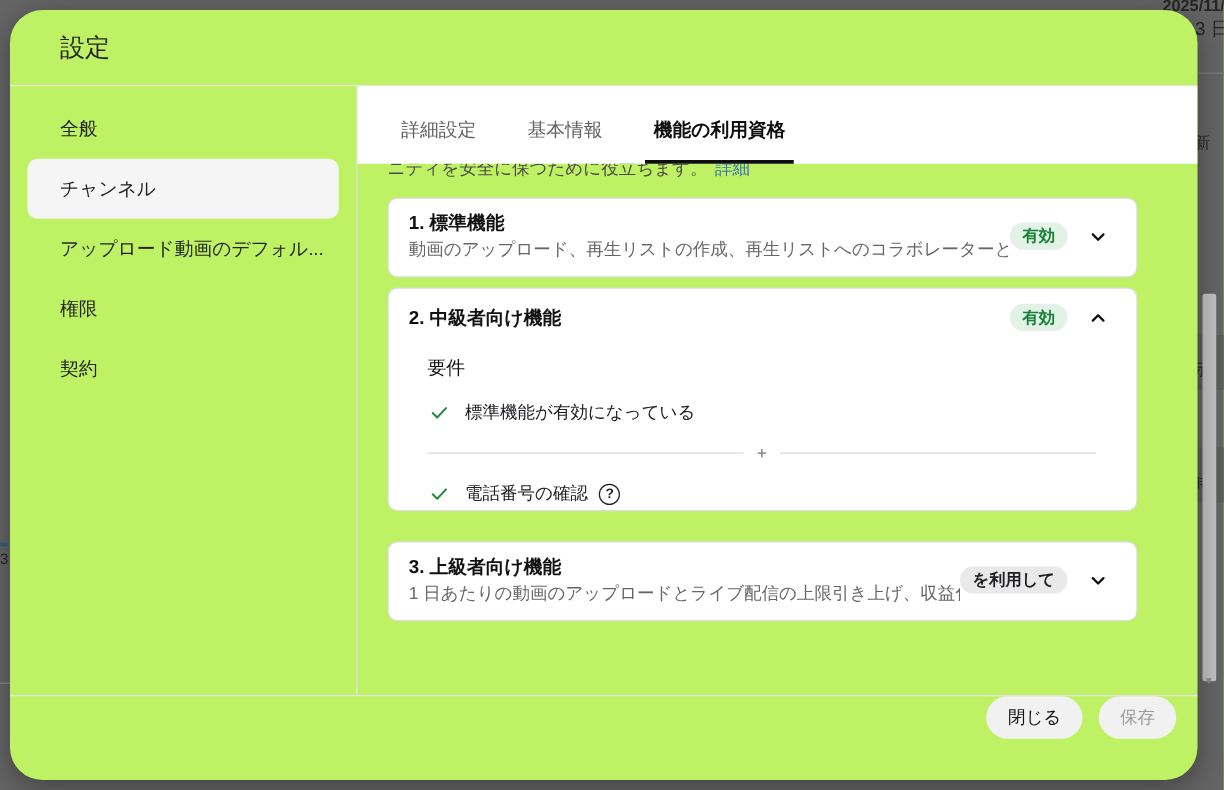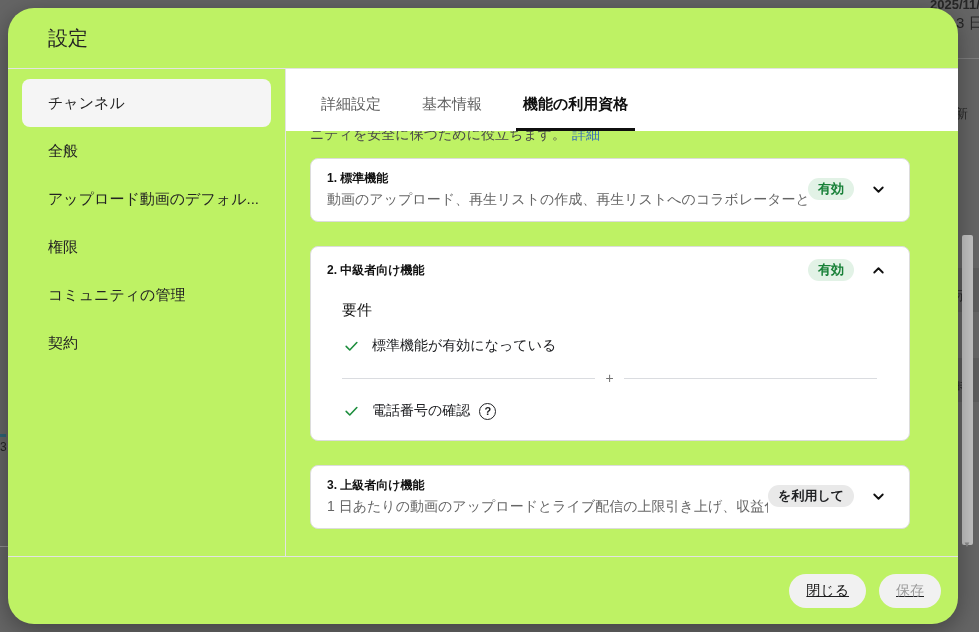--- a/index.html
+++ b/index.html
@@ -63,25 +63,25 @@
     height:3px; background:#0f0f0f; }
 
   .scrollarea { flex:1; overflow:hidden; padding:0 48px 0 24px; }
 
   .intro { margin-top:-7px; font-size:14px; color:#4a4a4a; line-height:20px; }
   .intro a { color:#3b71b8; text-decoration:none; margin-left:6px; }
 
   .card { border:1px solid #dcdcdc; border-radius:8px; background:#fff; }
   .card1, .card3 { margin-top:14px; padding:9px 20px 11px 16px; }
   .card3 { margin-top:24px; }
-  .card2 { margin-top:24px; padding:12px 20px 20px 16px; }
+  .card2 { margin-top:8px; padding:12px 20px 4px 16px; }
 
   .card-head { display:flex; align-items:center; }
   .card-titles { flex:1; min-width:0; }
-  .card-title { font-size:12px; font-weight:bold; color:#111; line-height:21px; }
+  .card-title { font-size:15px; font-weight:bold; color:#111; line-height:21px; }
   .card-desc { font-size:14px; color:#666; line-height:21px; white-space:nowrap; overflow:hidden; }
 
   .badge { font-size:13px; line-height:22px; padding:0 10px; border-radius:12px; white-space:nowrap;font-weight:bold; }
   .badge-green { background:#e2f2e6; color:#188038; }
   .badge-gray  { background:#e9e9e9; color:#202124; }
   .chev { margin-left:16px; margin-right:2px; display:flex; align-items:center; cursor:pointer; }
 
   .card2-body { display:flex; margin-top:18px; }
   .c2-left { width:345px; flex:0 0 345px; padding:0 24px 0 8px; border-right:1px solid #e0e0e0; }
   .c2-para { font-size:14px; color:#5f6368; line-height:22px; }
@@ -92,22 +92,22 @@
   .req-title { font-size:15px; color:#111; margin-bottom:17px; }
   .req-row { display:flex; align-items:center; gap:11px; font-size:14px; color:#202124; }
   .plus-divider { display:flex; align-items:center; margin:15px 0 16px 0; }
   .plus-divider .pline { flex:1; height:1px; background:#dadce0; }
   .plus-divider .psign { color:#757575; font-size:14px; padding:0 10px; }
   .qmark { display:inline-flex; align-items:center; justify-content:center;
     width:17px; height:17px; border:1.5px solid #202124; border-radius:50%;
     font-size:11px; font-weight:bold; color:#202124; margin-left:7px; cursor:pointer; }
 
   .dlg-footer { flex:0 0 68px; border-top:1px solid #e3e3e3;
-    display:flex; align-items:center; justify-content:flex-end;
-    padding-right:17px; gap:13px;text-decoration:underline; }
+    display:flex; align-items:flex-start; justify-content:flex-end;
+    padding-right:17px; gap:13px; }
   .btn { border:none; height:34px; padding:0 17px; border-radius:17px;
     background:#f1f1f1; font-size:14px; font-family:inherit; cursor:pointer; }
   .btn-close { color:#111; }
   .btn-save { color:#9a9a9a; cursor:default; }
 </style>
 </head>
 <body>
 
 <div class="bg-frag bg-date">2025/11/2</div>
 <div class="bg-frag bg-day">3 日</div>
@@ -125,25 +125,24 @@
 
 <div class="dialog">
 
   <div class="dlg-header">
     <div class="dlg-title">設定</div>
   </div>
 
   <div class="dlg-middle">
 
     <div class="sidebar">
+      <div class="side-item">全般</div>
       <div class="side-item selected">チャンネル</div>
-      <div class="side-item">全般</div>
       <div class="side-item">アップロード動画のデフォル...</div>
       <div class="side-item">権限</div>
-      <div class="side-item">コミュニティの管理</div>
       <div class="side-item">契約</div>
     </div>
 
     <div class="content-col">
 
       <div class="tabbar">
         <div class="tab">詳細設定</div>
         <div class="tab">基本情報</div>
         <div class="tab selected">機能の利用資格</div>
       </div>

